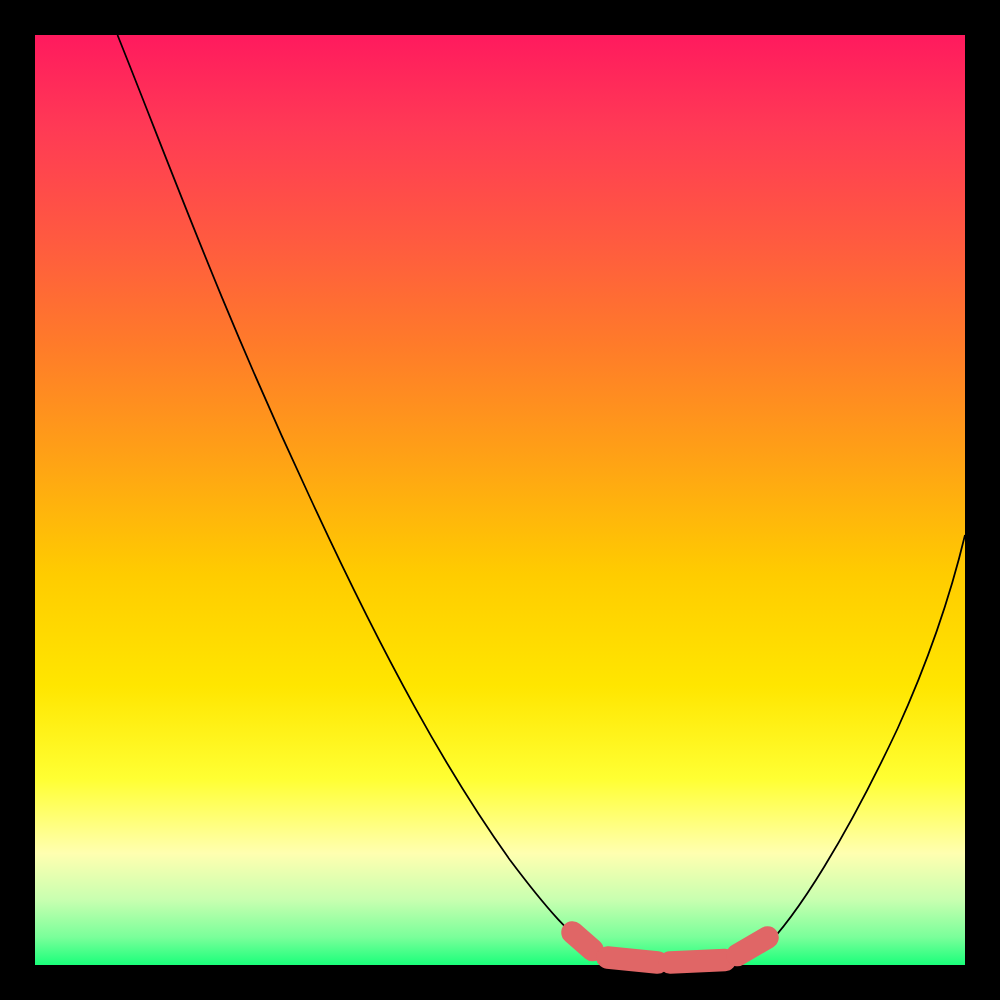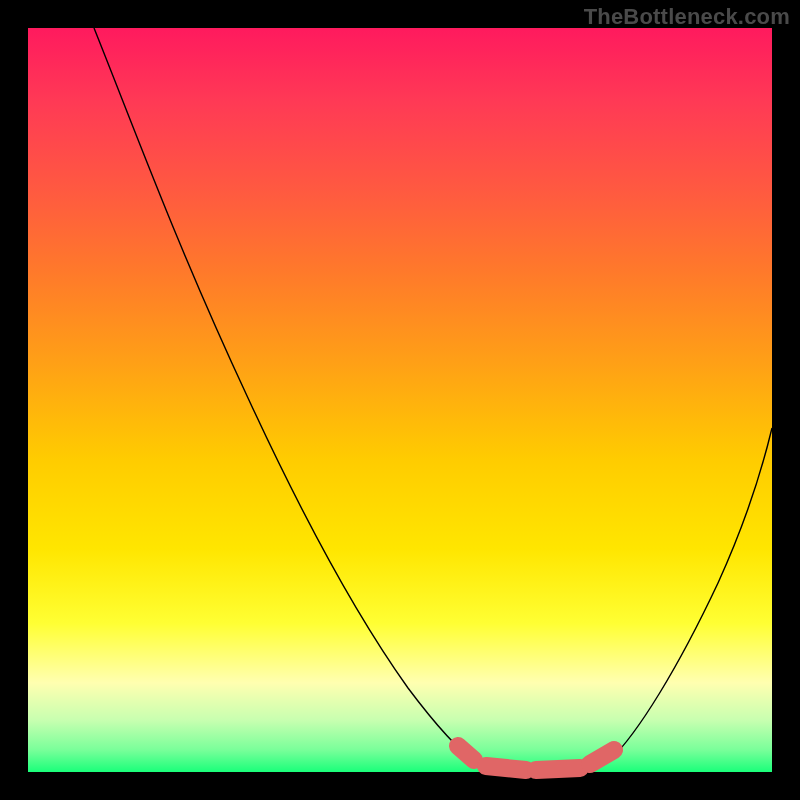--- a/index.html
+++ b/index.html
@@ -69,21 +69,20 @@
     stroke: #e06666; 
     stroke-width: 18;
     stroke-linecap: round;
     stroke-linejoin: round;
   }
 </style>
 </head>
 <body>
 
 <div class="frame">
-  <div class="watermark">TheBottleneck.com</div>
 
   <div class="plot">
 
     <svg class="curve" viewBox="0 0 744 744" preserveAspectRatio="none">
 
       <path class="thin" d="M 66 0
                C 110 110, 150 220, 220 370
                C 280 500, 330 590, 380 660
                C 410 700, 430 722, 448 734"></path>
 

